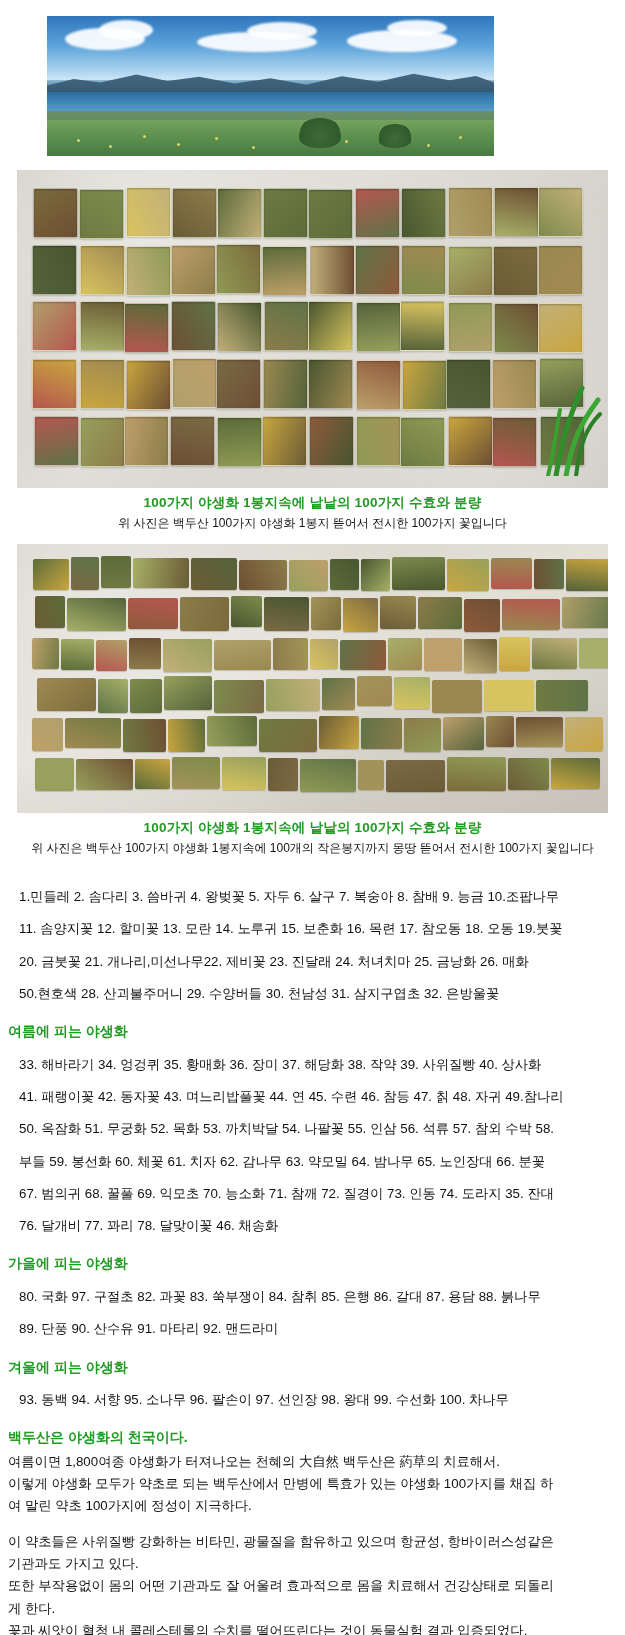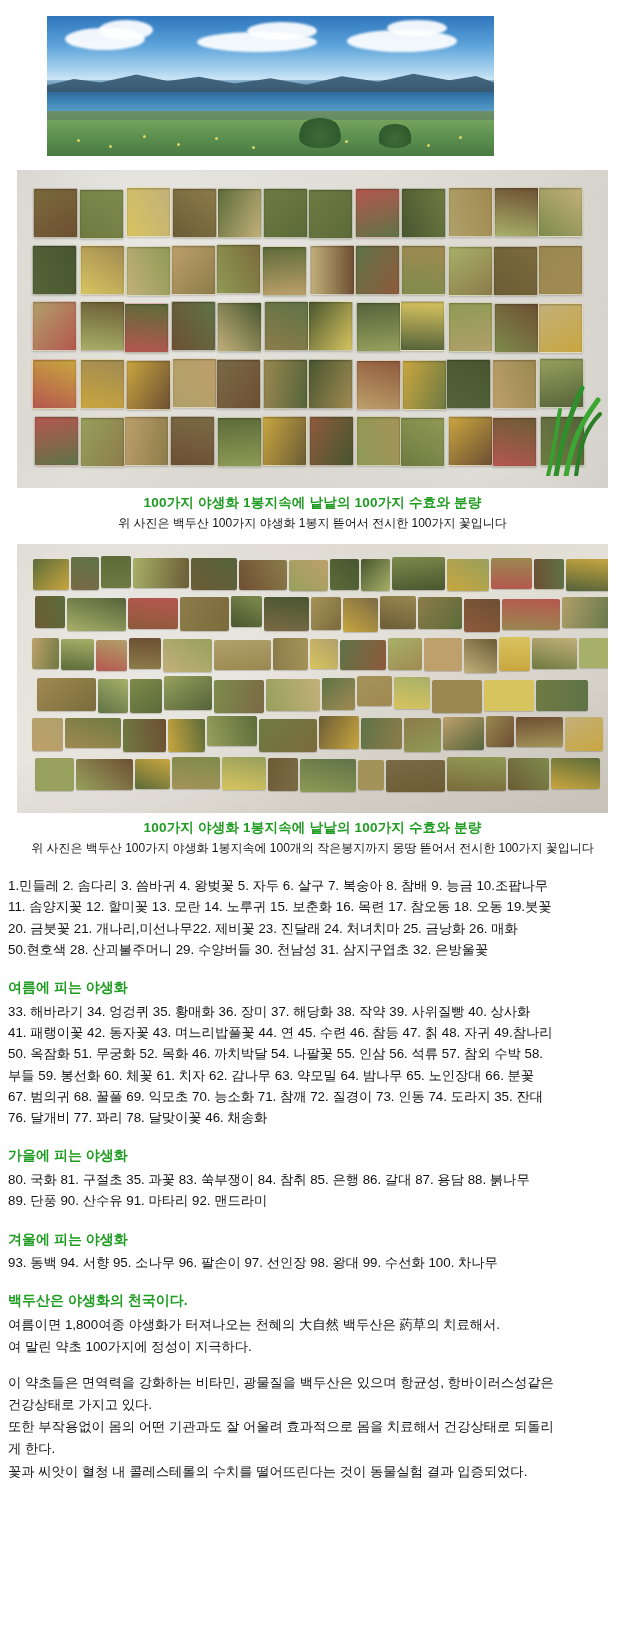--- a/index.html
+++ b/index.html
@@ -152,21 +152,21 @@
     font-weight: bold;
     font-size: 14px;
     margin: 0 0 2px 0;
   }
   .sec-body {
     margin: 0 0 16px 0;
     color: #111;
     font-size: 13.3px;
     line-height: 1.6;
   }
-  .sec-body p { margin: 0; }
+  .sec-body p { margin: 11px; }
   .essay {
     margin: 0 0 14px 0;
     color: #111;
     font-size: 13.3px;
     line-height: 1.66;
   }
   .essay p { margin: 0; }
   .hdr-blue {
     color: #1f9c22;
     font-weight: bold;
@@ -376,51 +376,52 @@
         <p>20. 금붓꽃 21. 개나리,미선나무22. 제비꽃 23. 진달래 24. 처녀치마 25. 금낭화 26. 매화</p>
         <p>50.현호색 28. 산괴불주머니 29. 수양버들 30. 천남성 31. 삼지구엽초 32. 은방울꽃</p>
       </div>
     </div>
 
     <div>
       <div class="sec-title">여름에 피는 야생화</div>
       <div class="sec-body">
         <p>33. 해바라기 34. 엉겅퀴 35. 황매화 36. 장미 37. 해당화 38. 작약 39. 사위질빵 40. 상사화</p>
         <p>41. 패랭이꽃 42. 동자꽃 43. 며느리밥풀꽃 44. 연 45. 수련 46. 참등 47. 칡 48. 자귀 49.참나리</p>
-        <p>50. 옥잠화 51. 무궁화 52. 목화 46. 까치박달 54. 나팔꽃 55. 인삼 56. 석류 57. 참외 수박 58.</p>
+        <p>50. 옥잠화 51. 무궁화 52. 목화 53. 까치박달 54. 나팔꽃 55. 인삼 56. 석류 57. 참외 수박 58.</p>
         <p>부들 59. 봉선화 60. 체꽃 61. 치자 62. 감나무 63. 약모밀 64. 밤나무 65. 노인장대 66. 분꽃</p>
         <p>67. 범의귀 68. 꿀풀 69. 익모초 70. 능소화 71. 참깨 72. 질경이 73. 인동 74. 도라지 35. 잔대</p>
         <p>76. 달개비 77. 꽈리 78. 달맞이꽃 46. 채송화</p>
       </div>
     </div>
 
     <div>
       <div class="sec-title">가을에 피는 야생화</div>
       <div class="sec-body">
-        <p>80. 국화 81. 구절초 35. 과꽃 83. 쑥부쟁이 84. 참취 85. 은행 86. 갈대 87. 용담 88. 붉나무</p>
+        <p>80. 국화 97. 구절초 82. 과꽃 83. 쑥부쟁이 84. 참취 85. 은행 86. 갈대 87. 용담 88. 붉나무</p>
         <p>89. 단풍 90. 산수유 91. 마타리 92. 맨드라미</p>
       </div>
     </div>
 
     <div>
       <div class="sec-title">겨울에 피는 야생화</div>
       <div class="sec-body">
         <p>93. 동백 94. 서향 95. 소나무 96. 팔손이 97. 선인장 98. 왕대 99. 수선화 100. 차나무</p>
       </div>
     </div>
 
     <div>
       <div class="hdr-blue">백두산은 야생화의 천국이다.</div>
       <div class="essay">
         <p>여름이면 1,800여종 야생화가 터져나오는 천혜의 大自然 백두산은 葯草의 치료해서.</p>
+        <p>이렇게  야생화 모두가 약초로 되는 백두산에서 만병에 특효가 있는 야생화 100가지를 채집 하</p>
         <p>여 말린 약초 100가지에 정성이 지극하다.</p>
       </div>
       <div class="essay">
-        <p>이 약초들은 면역력을 강화하는 비타민, 광물질을 백두산은 있으며 항균성, 항바이러스성같은</p>
-        <p>건강상태로 가지고 있다.</p>
+        <p>이 약초들은 사위질빵 강화하는 비타민, 광물질을 함유하고 있으며 항균성, 항바이러스성같은</p>
+        <p>기관과도 가지고 있다.</p>
         <p>또한 부작용없이 몸의 어떤 기관과도 잘 어울려 효과적으로 몸을 치료해서 건강상태로 되돌리</p>
         <p>게 한다.</p>
         <p>꽃과 씨앗이 혈청 내 콜레스테롤의 수치를 떨어뜨린다는 것이 동물실험 결과 입증되었다.</p>
       </div>
     </div>
 
   </div>
 </div>
 
 </body></html>

